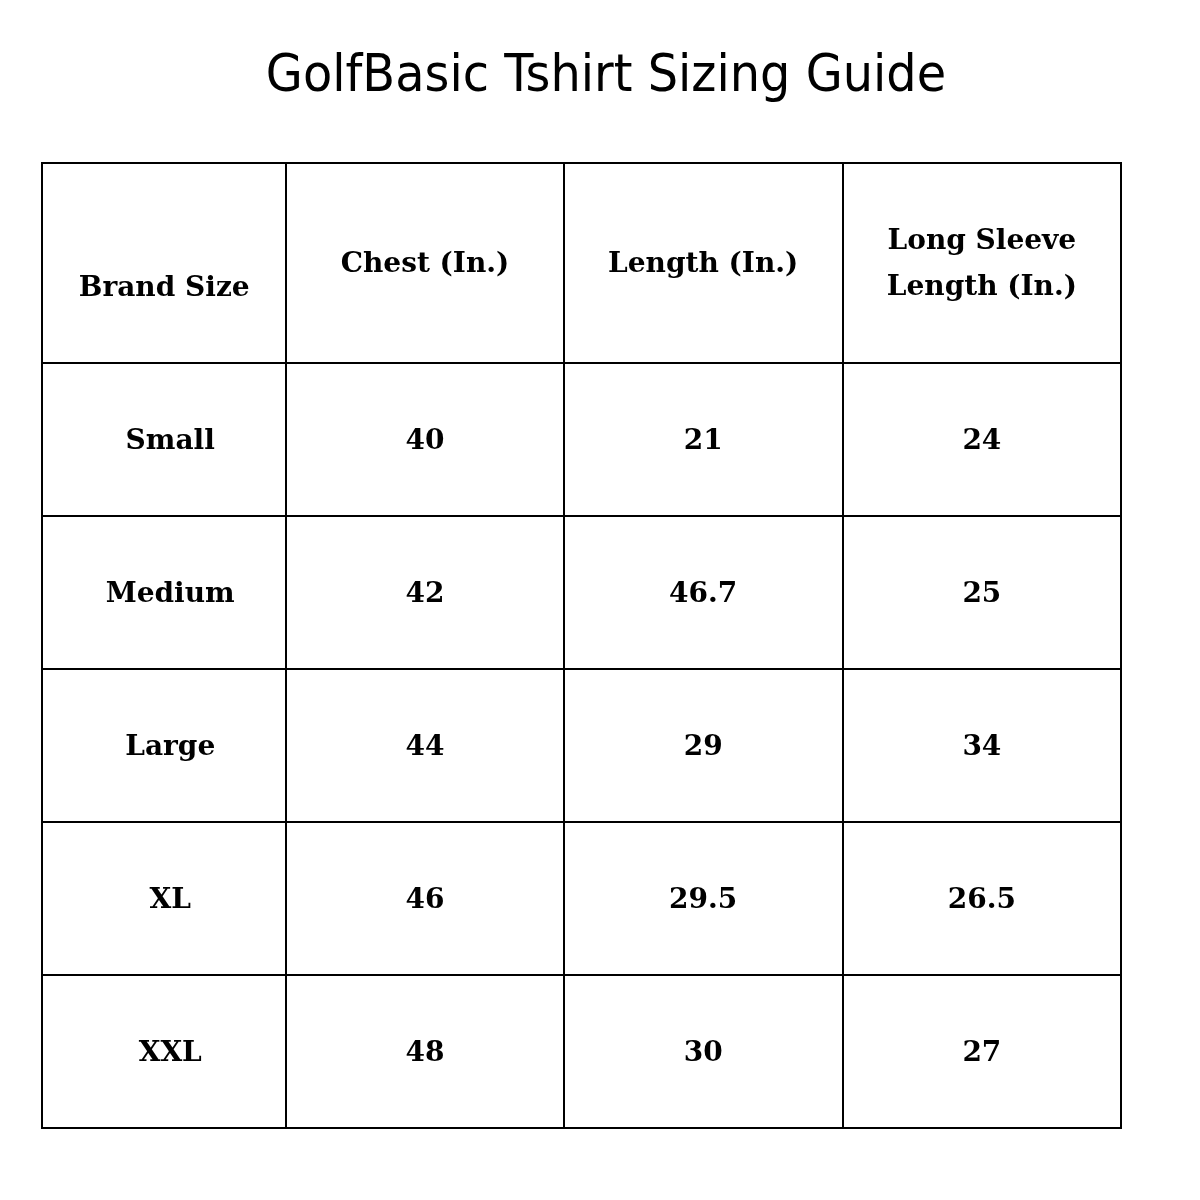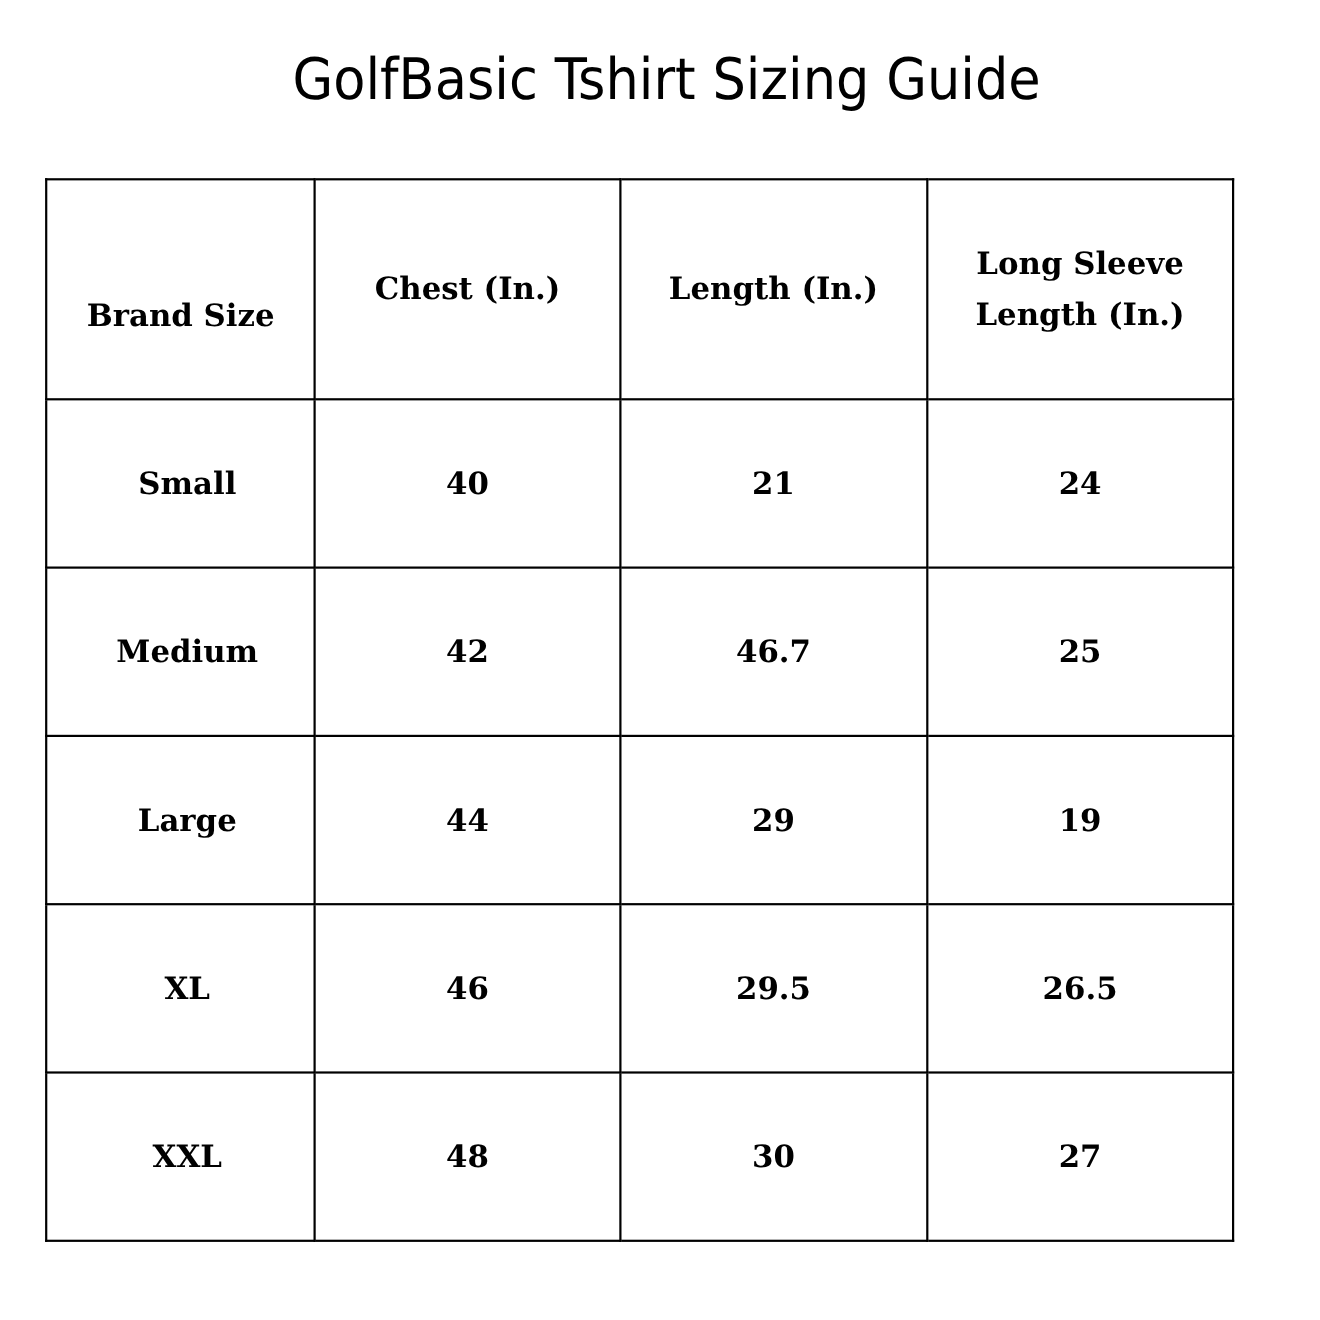--- a/index.html
+++ b/index.html
@@ -64,21 +64,21 @@
     <tr>
       <td><span class="cell-text col0-text">Medium</span></td>
       <td><span class="cell-text">42</span></td>
       <td><span class="cell-text">46.7</span></td>
       <td><span class="cell-text">25</span></td>
     </tr>
     <tr>
       <td><span class="cell-text col0-text">Large</span></td>
       <td><span class="cell-text">44</span></td>
       <td><span class="cell-text">29</span></td>
-      <td><span class="cell-text">19</span></td>
+      <td><span class="cell-text">34</span></td>
     </tr>
     <tr>
       <td><span class="cell-text col0-text">XL</span></td>
       <td><span class="cell-text">46</span></td>
       <td><span class="cell-text">29.5</span></td>
       <td><span class="cell-text">26.5</span></td>
     </tr>
     <tr>
       <td><span class="cell-text col0-text">XXL</span></td>
       <td><span class="cell-text">48</span></td>

